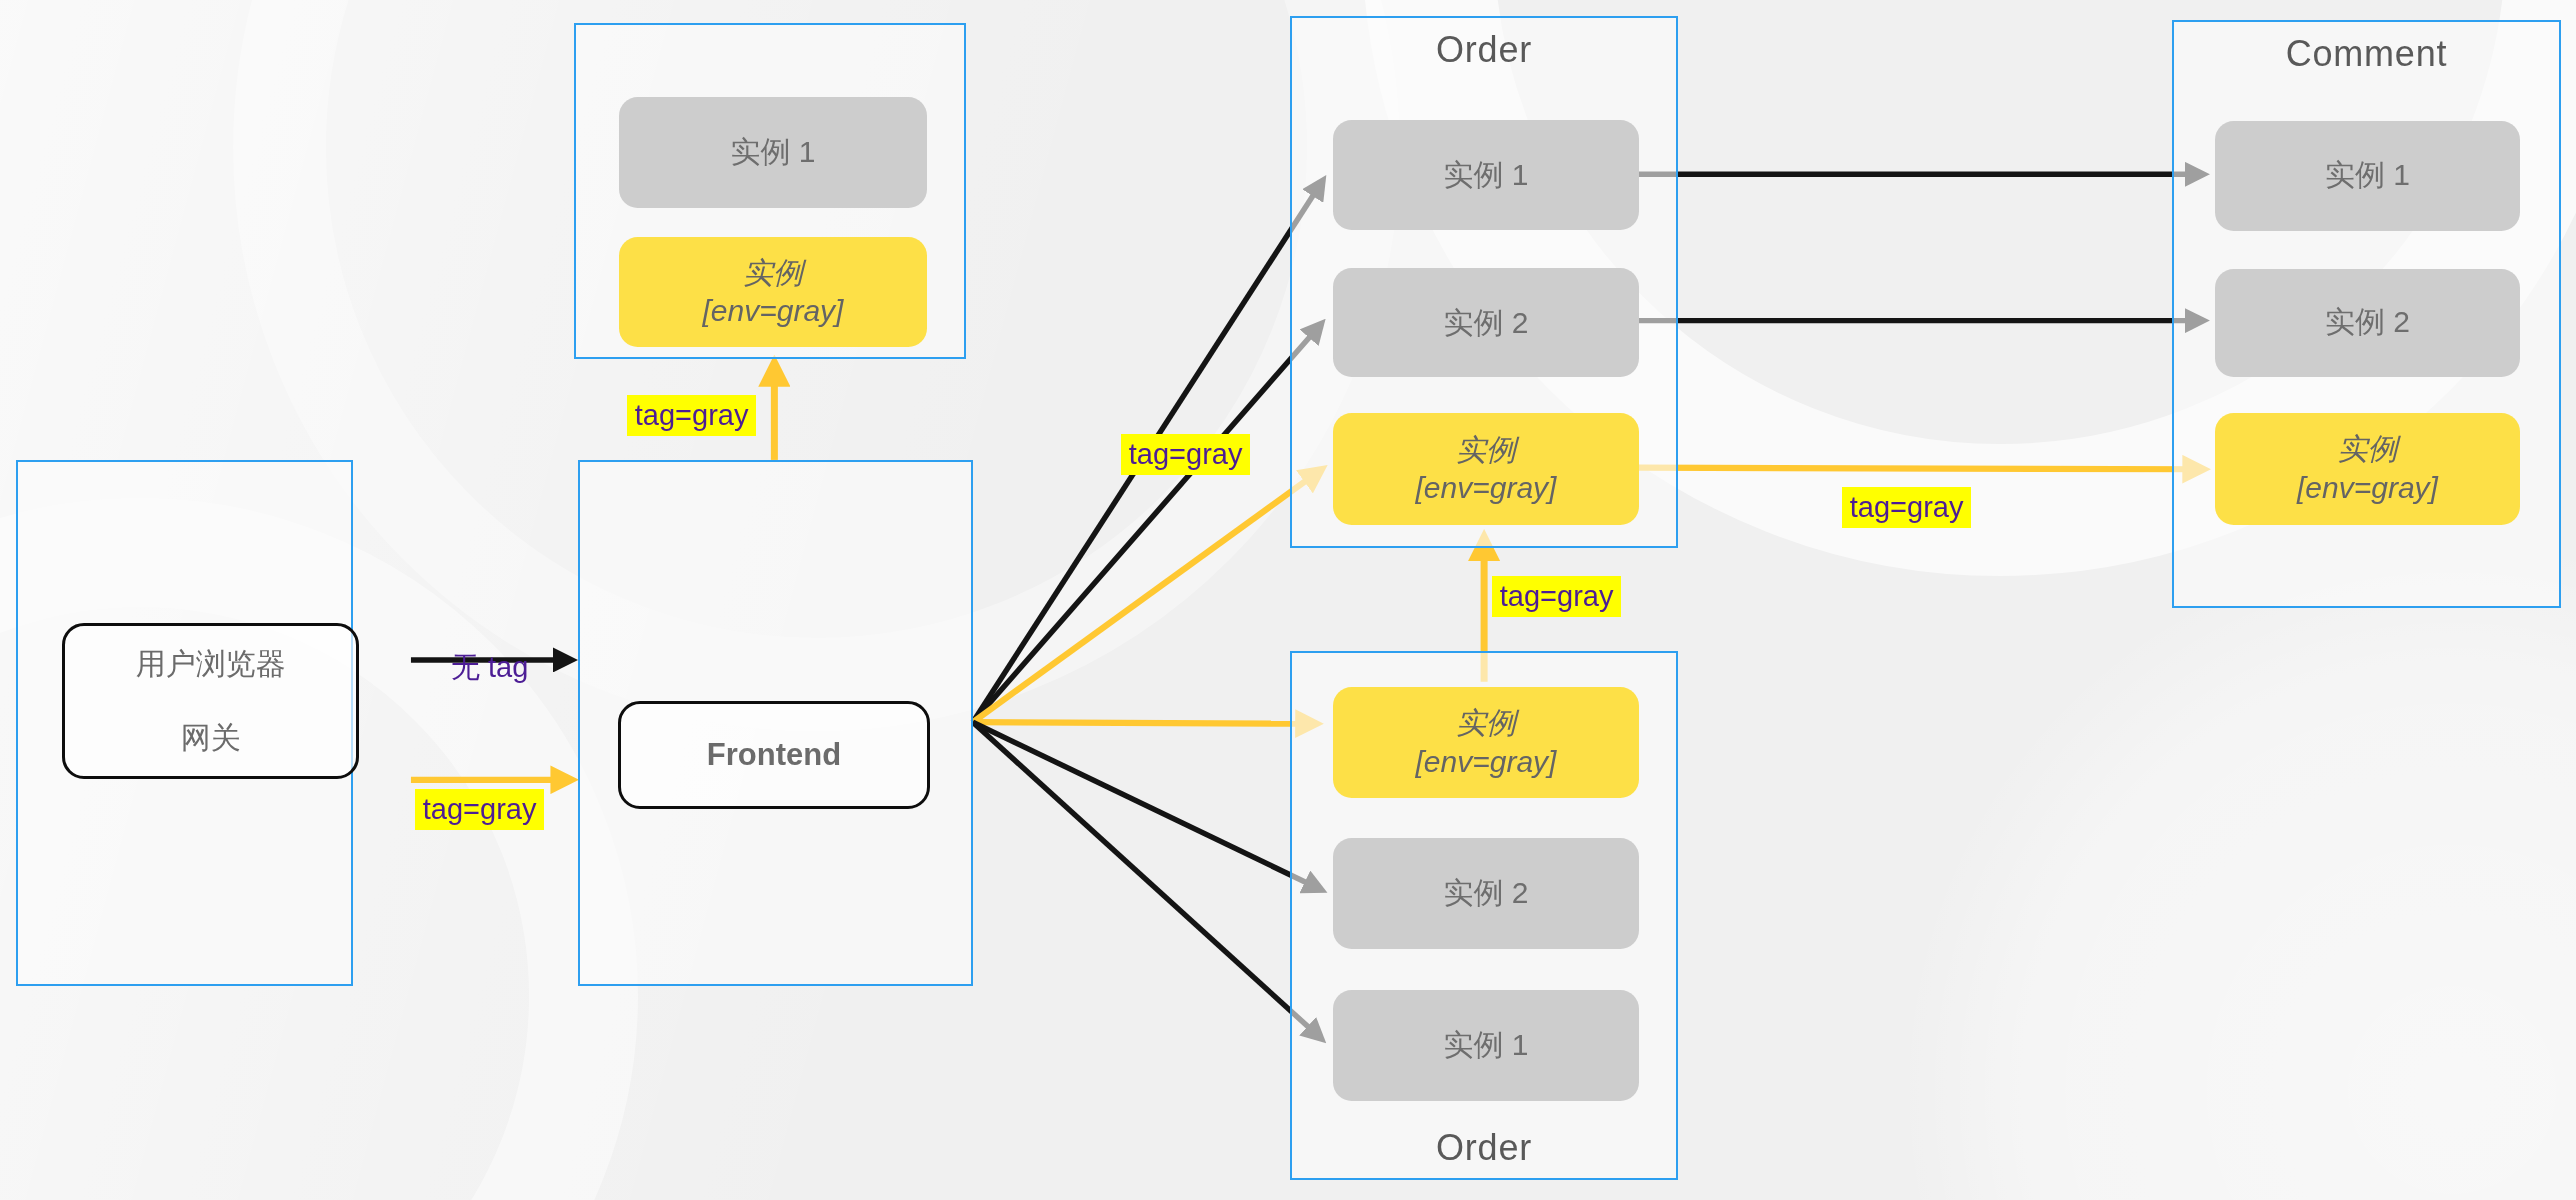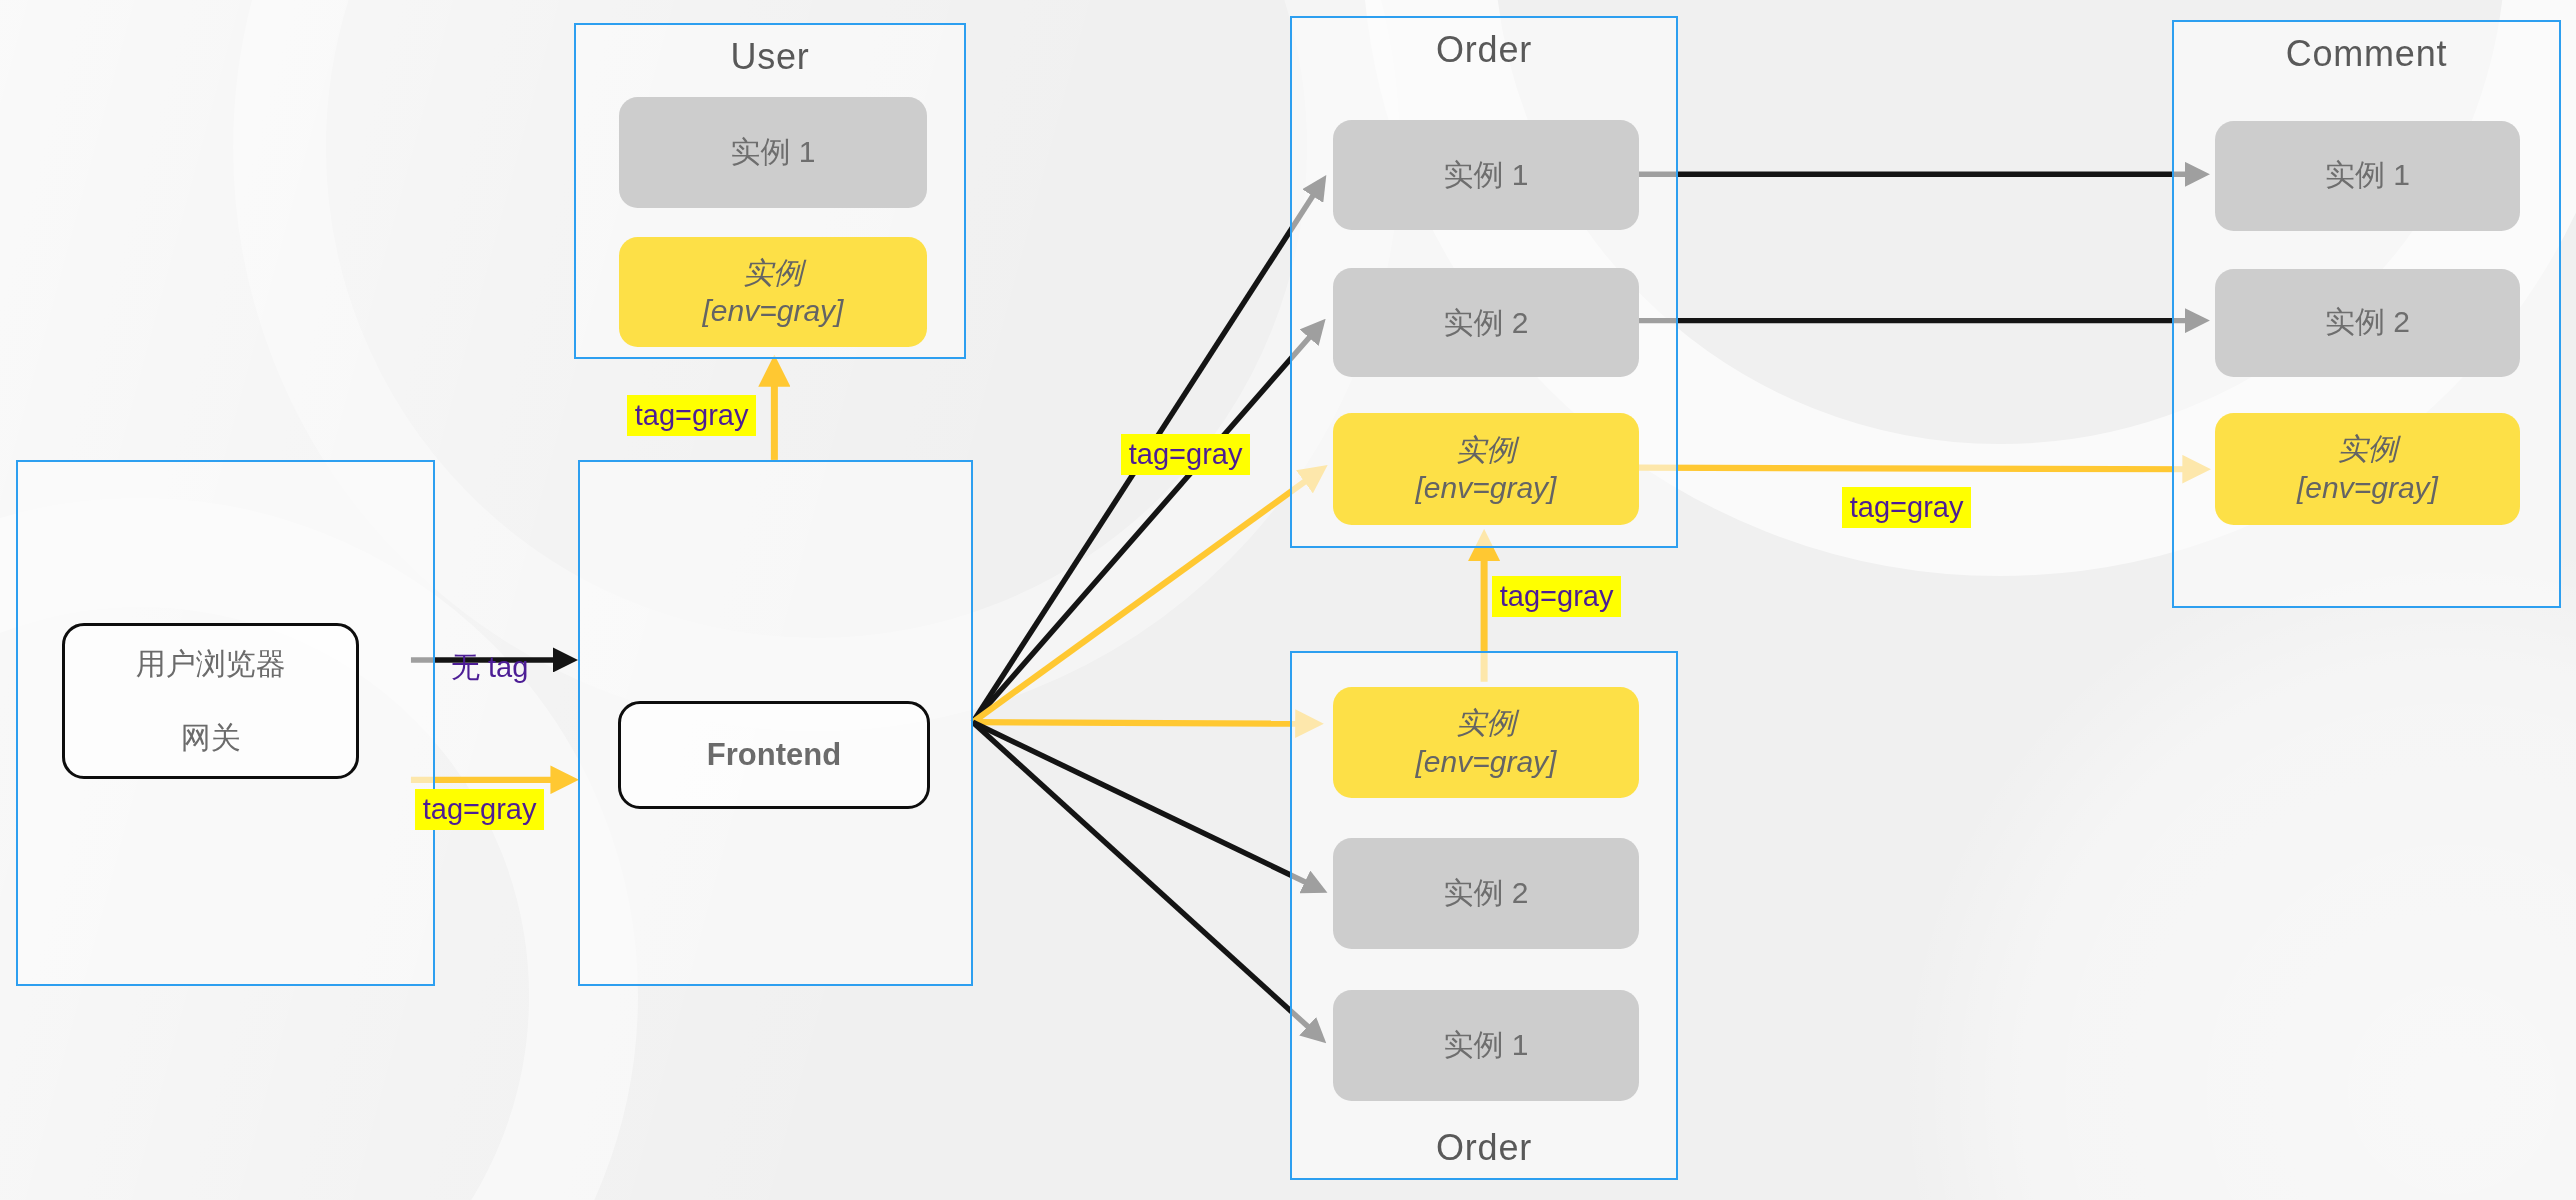--- a/index.html
+++ b/index.html
@@ -149,36 +149,35 @@
     <line x1="1250" y1="928" x2="1697" y2="1143" stroke="#141414" stroke-width="7" marker-end="url(#ah-black)"></line>
     <line x1="1250" y1="928" x2="1697" y2="1334" stroke="#141414" stroke-width="7" marker-end="url(#ah-black)"></line>
 
     <line x1="1907" y1="876" x2="1907" y2="692" stroke="#FFC832" stroke-width="9" marker-end="url(#ah-yellow)"></line>
 
     <line x1="2103" y1="224" x2="2830" y2="224" stroke="#141414" stroke-width="7" marker-end="url(#ah-black)"></line>
     <line x1="2103" y1="412" x2="2830" y2="412" stroke="#141414" stroke-width="7" marker-end="url(#ah-black)"></line>
     <line x1="2103" y1="601" x2="2830" y2="603" stroke="#FFC832" stroke-width="8" marker-end="url(#ah-yellow)"></line>
   </svg>
 
-  <div class="svc" style="left:16.3px; top:460px; width:419px; height:526px;">
+  <div class="svc" style="left:16.3px; top:460px; width:337px; height:526px;">
     <div class="node" style="left:44px; top:161px; width:297px; height:156px;">
       <span>用户浏览器</span>
       <span class="gap"></span>
       <span>网关</span>
     </div>
   </div>
 
   <div class="svc" style="left:578px; top:460px; width:395px; height:526px;">
     <div class="node frontend" style="left:38px; top:207px; width:312px; height:108px;margin-top:32px;">
       <span>Frontend</span>
     </div>
   </div>
 
   <div class="svc" style="left:574px; top:23px; width:392px; height:336px;">
-    <div class="svc-title top">User</div>
     <div class="inst gray" style="left:43px; top:72px; width:308px; height:111px;">
       <span>实例 1</span>
     </div>
     <div class="inst env" style="left:43px; top:212px; width:308px; height:110px;">
       <span>实例</span>
       <span>[env=gray]</span>
     </div>
   </div>
 
   <div class="svc" style="left:1290px; top:16.3px; width:388px; height:532px;">

